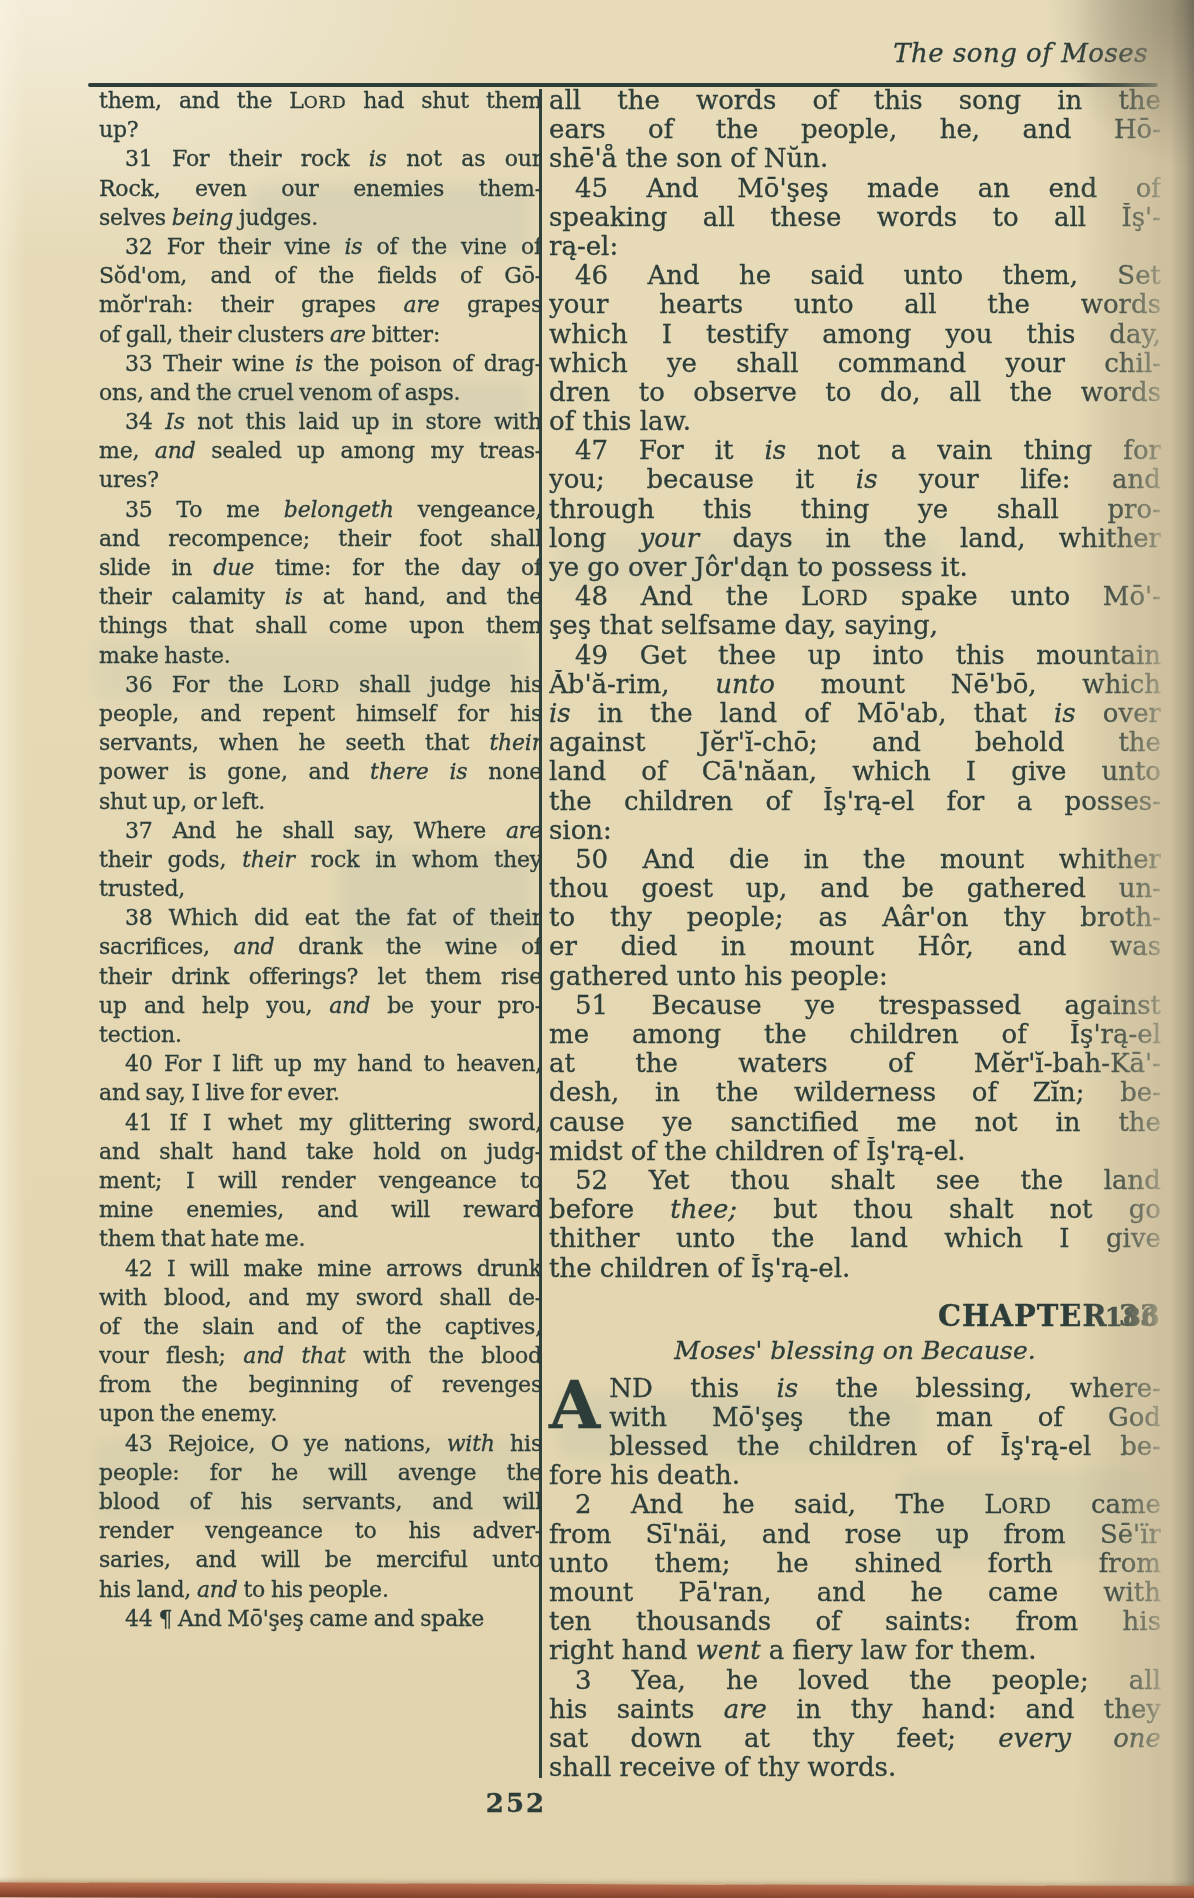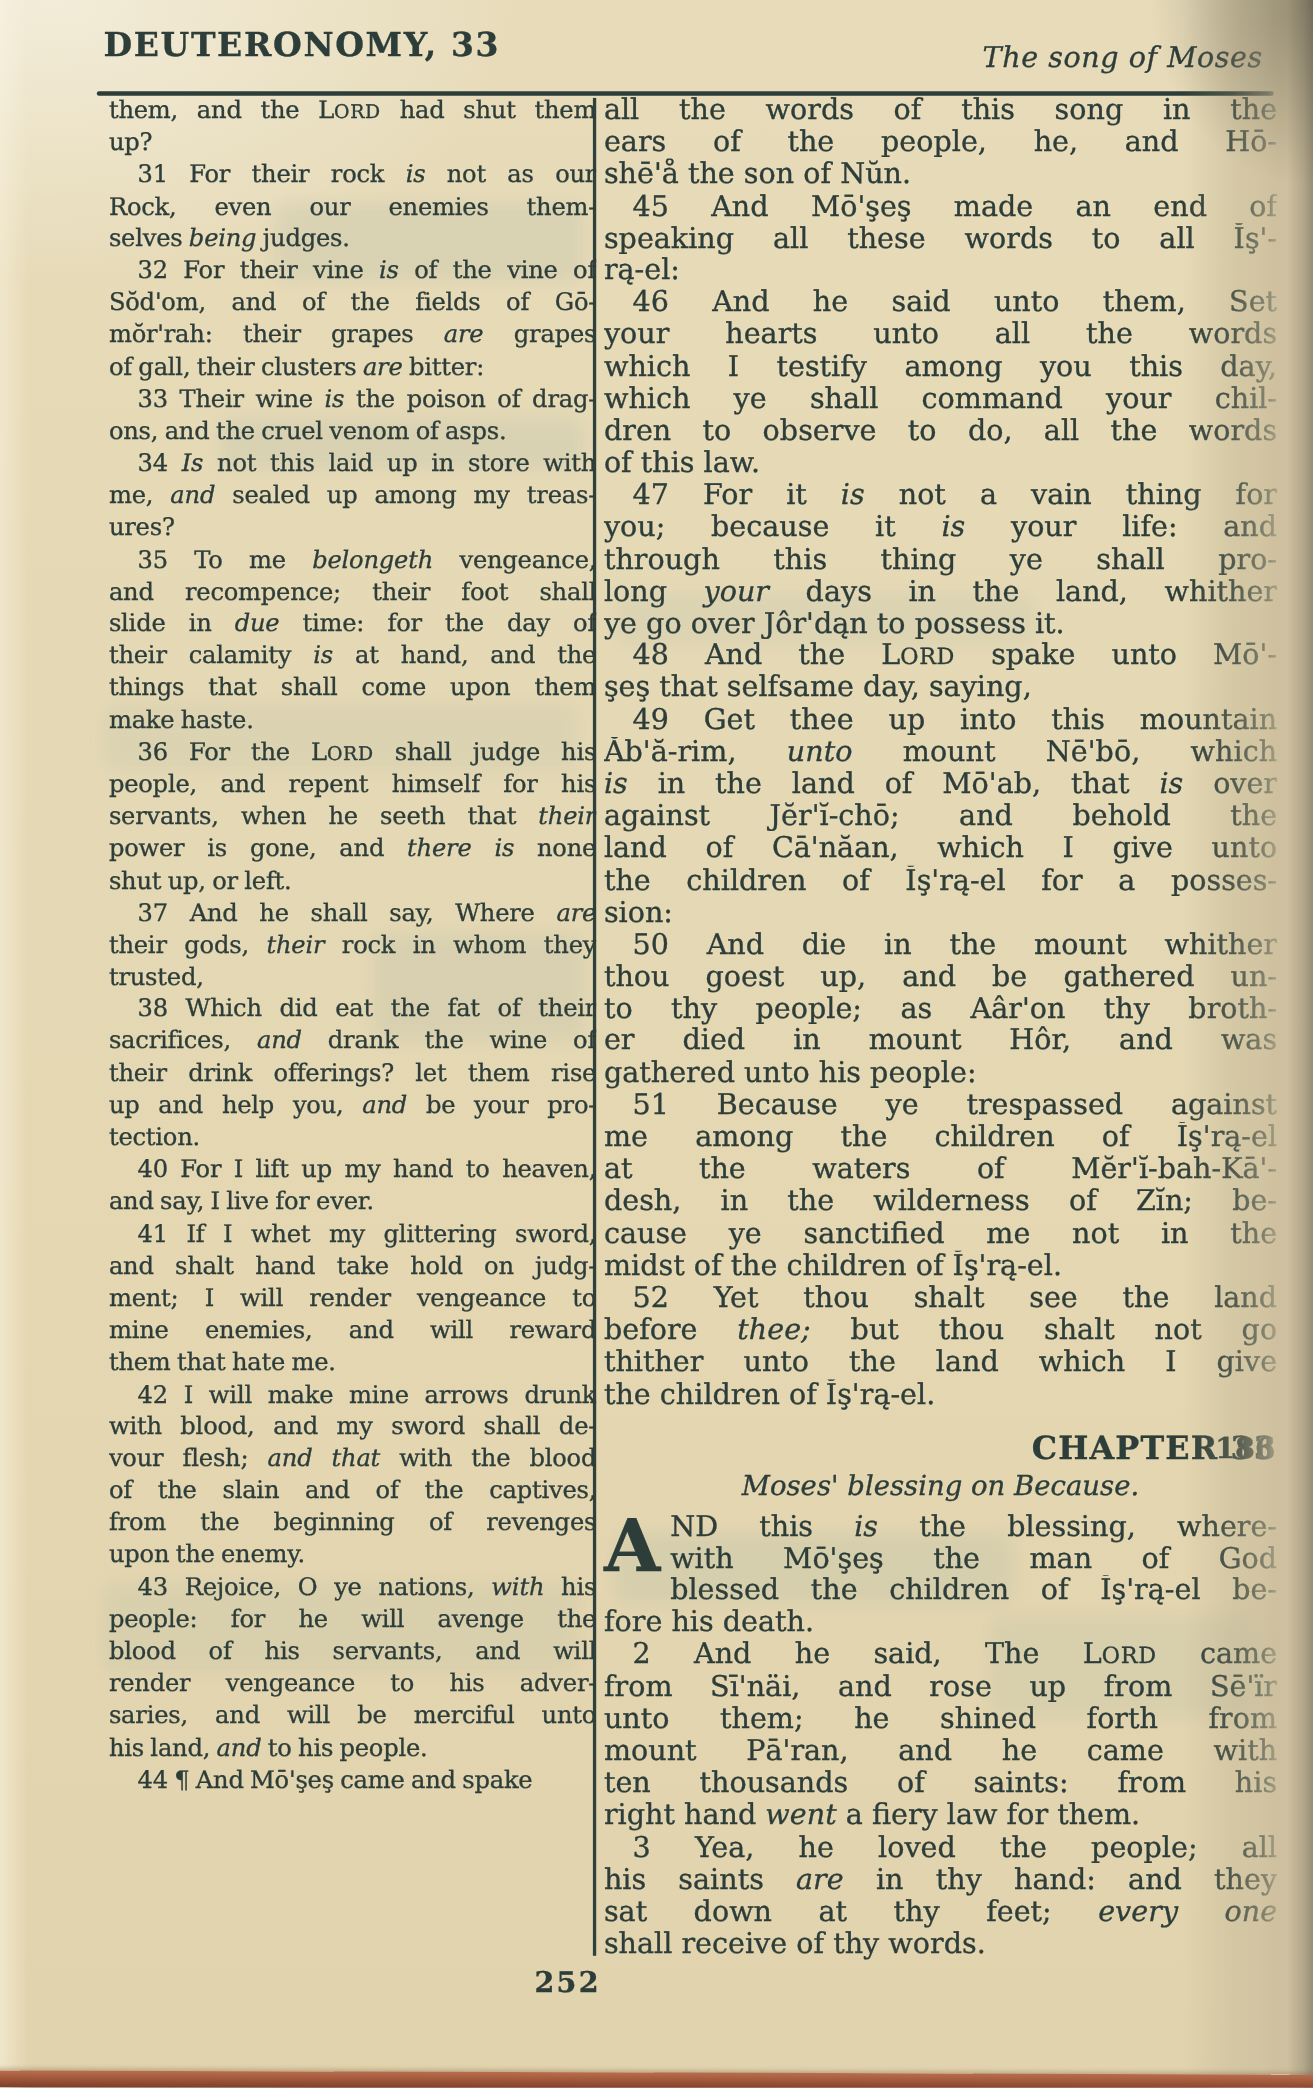--- a/index.html
+++ b/index.html
@@ -56,21 +56,20 @@
 <div class="page">
   <div class="ghost g1"></div>
   <div class="ghost g2"></div>
   <div class="ghost g3"></div>
   <div class="ghost g4"></div>
   <div class="ghost g5"></div>
   <div class="ghost g6"></div>
   <div class="ghost g7"></div>
   <div class="ghost g8"></div>
 
-  <div class="header-book">DEUTERONOMY, 33</div>
   <div class="running-head">The song of Moses</div>
   <div class="header-rule"></div>
   <div class="col-divider"></div>
 
   <div class="col col-left" id="col-left">
       <div class="verse">
         <div class="line j">them, and the <span class="lord">L<span>ORD</span></span> had shut them</div>
         <div class="line">up?</div>
       </div>
       <div class="verse">
@@ -127,22 +126,22 @@
       <div class="verse">
         <div class="line j indent">41 If I whet my glittering sword,</div>
         <div class="line j">and shalt hand take hold on judg-</div>
         <div class="line j">ment; I will render vengeance to</div>
         <div class="line j">mine enemies, and will reward</div>
         <div class="line">them that hate me.</div>
       </div>
       <div class="verse">
         <div class="line j indent">42 I will make mine arrows drunk</div>
         <div class="line j">with blood, and my sword shall de-</div>
+        <div class="line j">of the slain and of the captives,</div>
         <div class="line j">vour flesh; <i>and that</i> with the blood</div>
-        <div class="line j">of the slain and of the captives,</div>
         <div class="line j">from the beginning of revenges</div>
         <div class="line">upon the enemy.</div>
       </div>
       <div class="verse">
         <div class="line j indent">43 Rejoice, O ye nations, <i>with</i> his</div>
         <div class="line j">people: for he will avenge the</div>
         <div class="line j">blood of his servants, and will</div>
         <div class="line j">render vengeance to his adver-</div>
         <div class="line j">saries, and will be merciful unto</div>
         <div class="line">his land, <i>and</i> to his people.</div>

